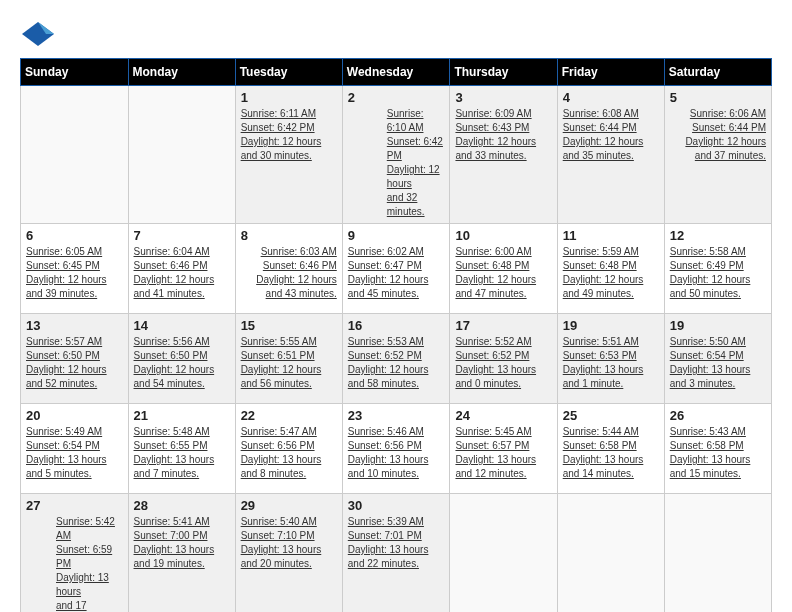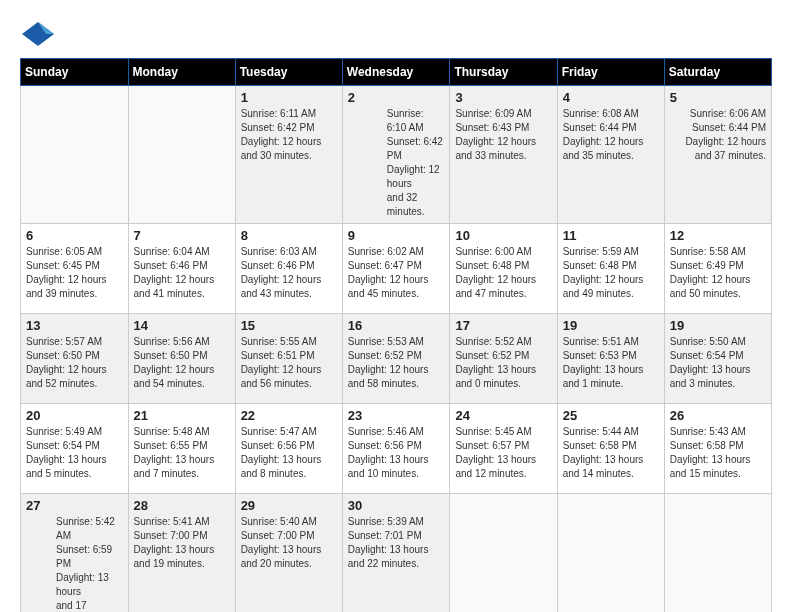--- a/index.html
+++ b/index.html
@@ -71,20 +71,21 @@
     .day-num {
       font-size: 13px;
       font-weight: bold;
       margin-bottom: 2px;
       color: #222;
     }
     .day-info {
       font-size: 10px;
       line-height: 1.4;
       color: #333;
+      text-decoration: underline;
     }
     .row-shaded td {
       background-color: #f0f0f0;
     }
     .row-white td {
       background-color: #fff;
     }
   </style>
 </head>
 <body>
@@ -169,21 +170,21 @@
         </td>
         <td>
           <div class="day-num">7</div>
           <div class="day-info" style="white-space: pre-line;">Sunrise: 6:04 AM
 Sunset: 6:46 PM
 Daylight: 12 hours
 and 41 minutes.</div>
         </td>
         <td>
           <div class="day-num">8</div>
-          <div class="day-info" style="white-space: pre-line;">Sunrise: 6:03 AM
+          <div class="day-info" style="white-space: pre-line; text-align: right;">Sunrise: 6:03 AM
 Sunset: 6:46 PM
 Daylight: 12 hours
 and 43 minutes.</div>
         </td>
         <td>
           <div class="day-num">9</div>
           <div class="day-info" style="white-space: pre-line;">Sunrise: 6:02 AM
 Sunset: 6:47 PM
 Daylight: 12 hours
 and 45 minutes.</div>
@@ -323,21 +324,21 @@
         <td>
           <div class="day-num">28</div>
           <div class="day-info" style="white-space: pre-line;">Sunrise: 5:41 AM
 Sunset: 7:00 PM
 Daylight: 13 hours
 and 19 minutes.</div>
         </td>
         <td>
           <div class="day-num">29</div>
           <div class="day-info" style="white-space: pre-line;">Sunrise: 5:40 AM
-Sunset: 7:00 PM
+Sunset: 7:10 PM
 Daylight: 13 hours
 and 20 minutes.</div>
         </td>
         <td>
           <div class="day-num">30</div>
           <div class="day-info" style="white-space: pre-line;">Sunrise: 5:39 AM
 Sunset: 7:01 PM
 Daylight: 13 hours
 and 22 minutes.</div>
         </td>

